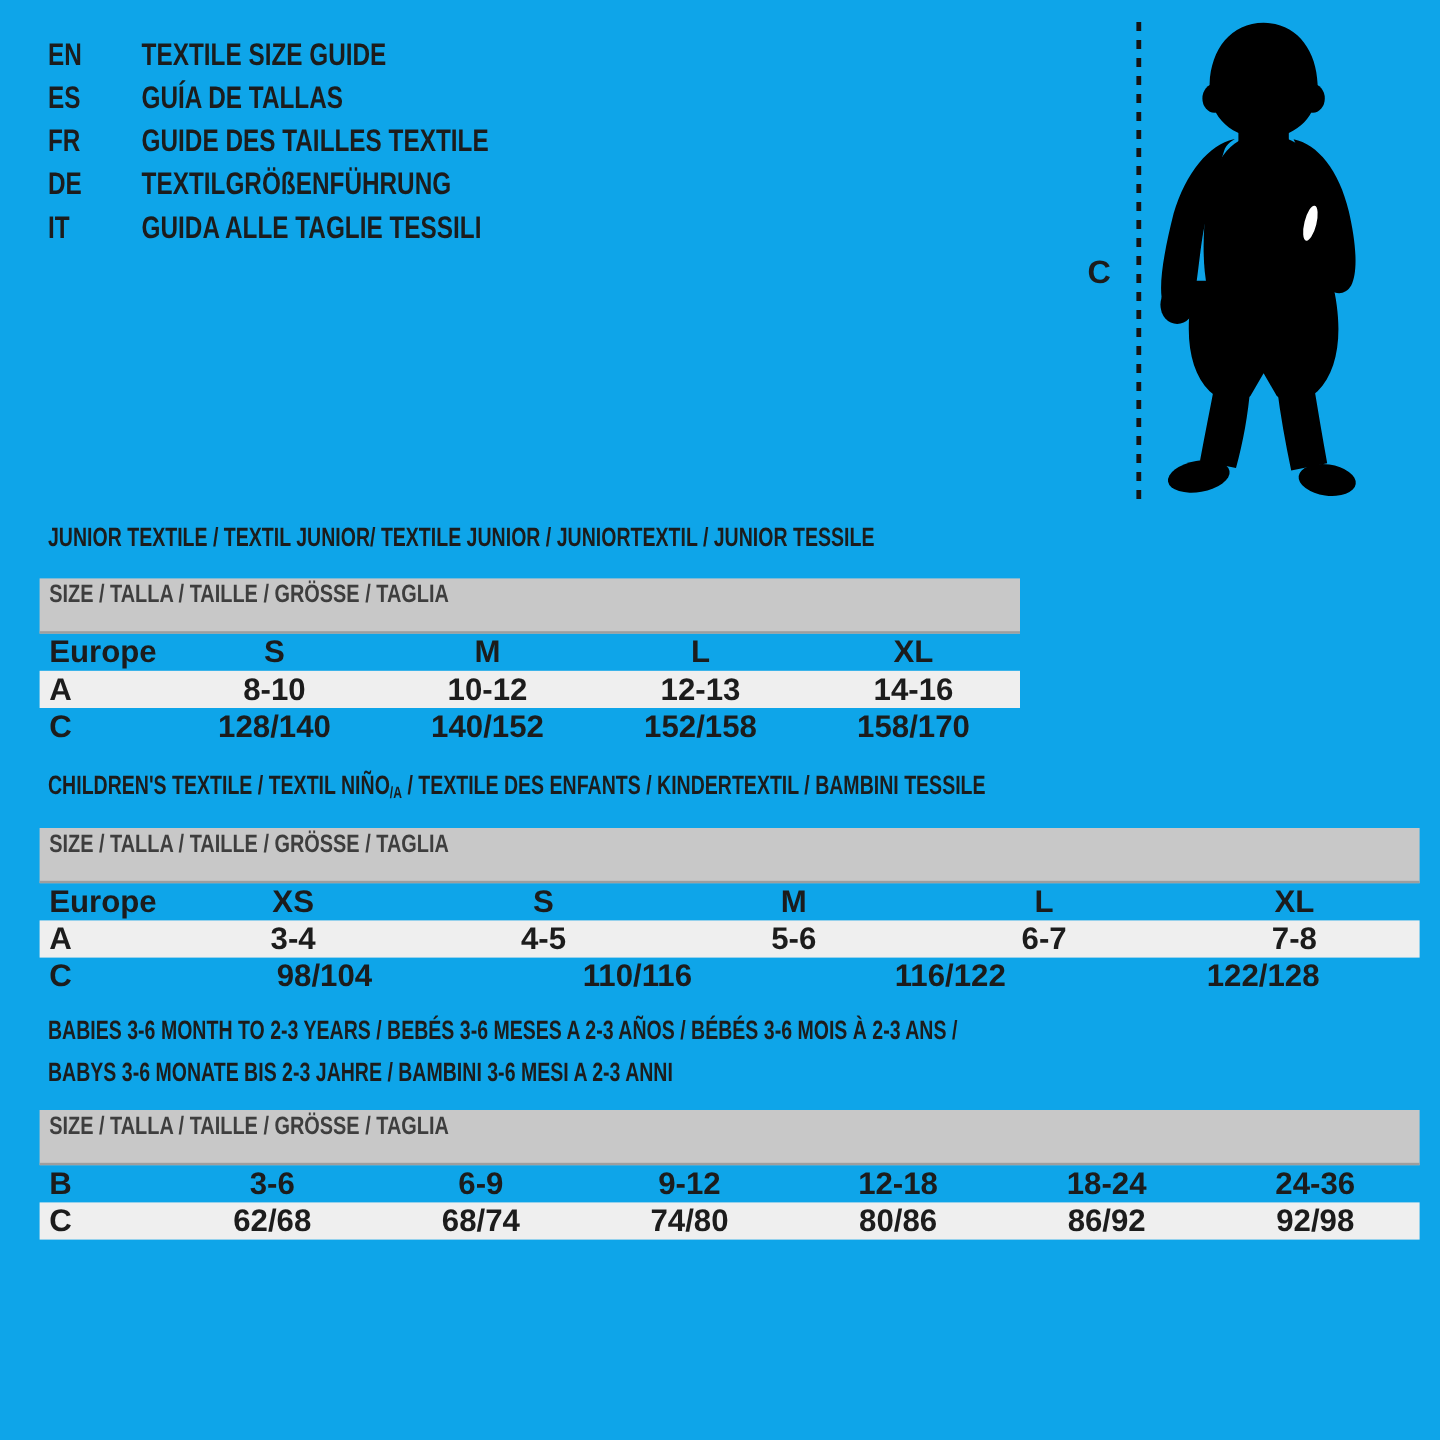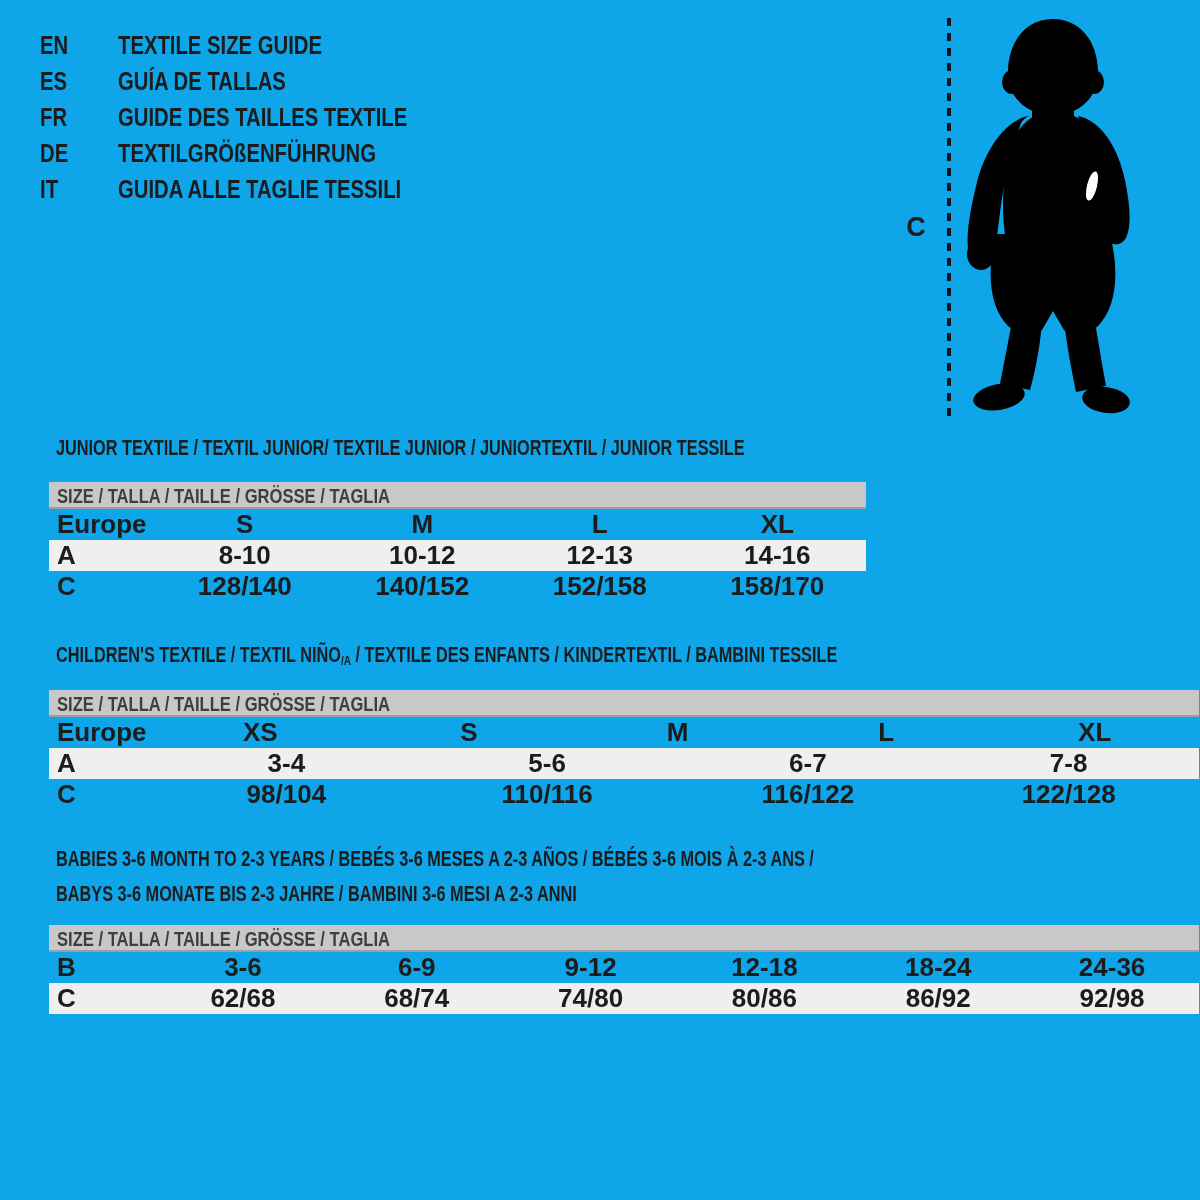--- a/index.html
+++ b/index.html
@@ -25,36 +25,36 @@
   .dash-line{
     position:absolute;left:947px;top:18px;width:4px;height:398px;
     background:repeating-linear-gradient(to bottom,#141414 0 8px,transparent 8px 15px);
   }
   .c-label{
     position:absolute;left:900px;top:212px;width:32px;text-align:center;
     font-weight:bold;font-size:27px;line-height:30px;
   }
   .toddler{position:absolute;left:966px;top:16px;width:172px;height:402px;color:var(--sil);}
   
-  .sec{position:absolute;left:33px;margin-left:16px;}
+  .sec{position:absolute;left:33px;}
   #sec-junior{top:436px;width:817px;}
   #sec-children{top:643px;width:1150px;}
   #sec-babies{top:847px;width:1150px;}
   .sec-title-line{height:24px;line-height:24px;margin:0 0 11px 7px;white-space:nowrap;}
   .cx-title{
     display:inline-block;font-weight:bold;font-size:22px;
     transform:scaleX(0.74);transform-origin:left center;white-space:nowrap;
   }
   .cx-title .sub{font-size:0.62em;vertical-align:-0.24em;}
   .sec-table{position:absolute;left:0;right:0;}
   #sec-junior .sec-table{top:46px;}
   #sec-children .sec-table{top:47px;}
   #sec-babies .sec-table{top:78px;}
   .tbl-head{
-    height:27px;background:var(--hdrbg);border-bottom:2px solid var(--hdredge);
+    height:46px;background:var(--hdrbg);border-bottom:2px solid var(--hdredge);
     line-height:27px;padding-left:8px;color:var(--hdrtext);white-space:nowrap;
   }
   .cx-head{
     display:inline-block;font-weight:bold;font-size:21px;
     transform:scaleX(0.79);transform-origin:left center;white-space:nowrap;
   }
   .trow{display:flex;height:31px;line-height:31px;font-weight:bold;font-size:26px;}
   .trow.shaded{background:var(--rowbg);}
   .tcell-label{flex:0 0 107px;width:107px;padding-left:8px;text-align:left;}
   .tcell{flex:1;text-align:center;}
@@ -162,20 +162,21 @@
           <div class="tcell-label">Europe</div>
           <div class="tcell">XS</div>
           <div class="tcell">S</div>
           <div class="tcell">M</div>
           <div class="tcell">L</div>
           <div class="tcell">XL</div>
         </div>
         <div class="trow shaded">
           <div class="tcell-label">A</div>
           <div class="tcell">3-4</div>
+          <div class="tcell">4-5</div>
           <div class="tcell">5-6</div>
           <div class="tcell">6-7</div>
           <div class="tcell">7-8</div>
         </div>
         <div class="trow">
           <div class="tcell-label">C</div>
           <div class="tcell">98/104</div>
           <div class="tcell">110/116</div>
           <div class="tcell">116/122</div>
           <div class="tcell">122/128</div>

